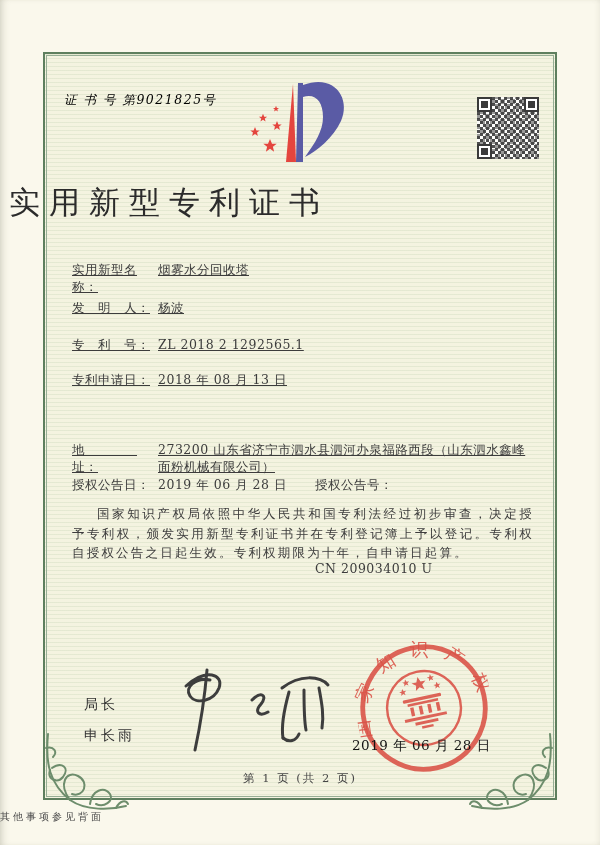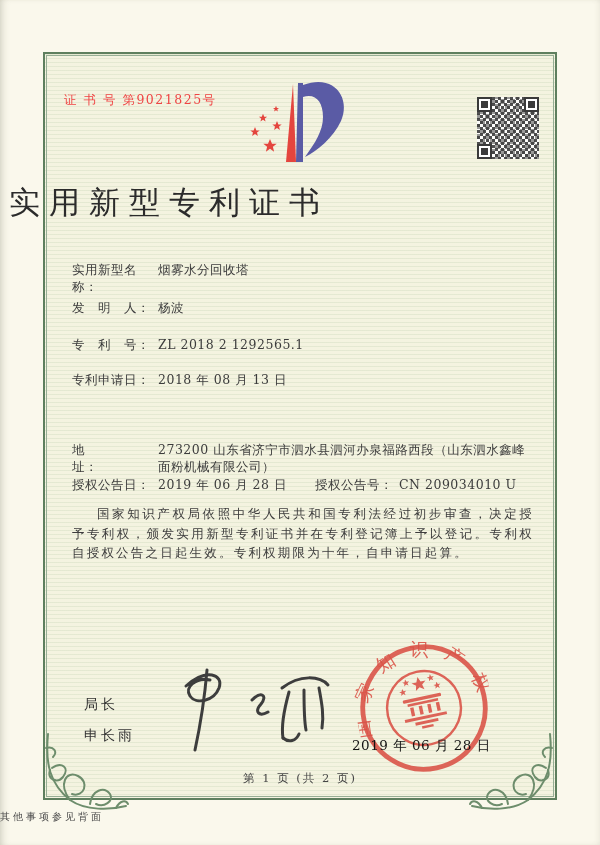--- a/index.html
+++ b/index.html
@@ -12,42 +12,42 @@
   }
   .frame {
     position:absolute; left:43px; top:52px; width:514px; height:748px;
     box-sizing:border-box;
     border:2px solid #5e7f5e;
     background:
       repeating-linear-gradient(180deg, rgba(150,180,140,0.17) 0px, rgba(150,180,140,0.17) 1px, rgba(0,0,0,0) 1px, rgba(0,0,0,0) 4px),
       #f4f3e0;
   }
   .frame-inner { position:absolute; inset:1px; border:1px solid #96ae94; }
-  .cert-number { position:absolute; left:64px; top:92px; font-size:12.5px; letter-spacing:1.5px; color:#ef4444; }
+  .cert-number { position:absolute; left:64px; top:92px; font-size:12.5px; letter-spacing:1.5px; color:#000000;font-style:italic; }
   .logo { position:absolute; left:243px; top:70px; width:122px; height:98px; }
   .qr {
     position:absolute; left:477px; top:97px; width:62px; height:62px;
     background-color:#fdfdfb;
     background-image:
       repeating-conic-gradient(rgba(60,60,60,.9) 0% 25%, rgba(0,0,0,0) 0% 50%),
       repeating-conic-gradient(rgba(0,0,0,0) 0% 25%, rgba(70,70,70,.55) 0% 50%);
     background-size: 6px 6px, 10px 10px;
     background-position: 0 0, 3px 2px;
   }
   .qr .finder { position:absolute; width:15px; height:15px; background:#fff; border:2.5px solid #3a3a3a; box-sizing:border-box; }
   .qr .finder::after { content:''; position:absolute; inset:2px; background:#3a3a3a; }
   .qr .f-tl { left:0; top:0; } .qr .f-tr { right:0; top:0; } .qr .f-bl { left:0; bottom:0; }
   .title { position:absolute; left:0; right:0; top:182px; font-size:31px; font-weight:500; letter-spacing:9px; text-indent:9px; color:#2b2b2b; }
-  .field-row { position:absolute; left:72px; width:464px; display:flex; font-size:12.5px; line-height:17px; letter-spacing:.5px; color:#3c3c3c; }
+  .field-row { position:absolute; left:72px; width:464px; display:flex; font-size:12.5px; line-height:17px; letter-spacing:.5px; color:#3c3c3c;text-decoration:underline; }
   .field-label { flex:0 0 86px; }
   .field-value { flex:1; }
   .grant-row { position:absolute; left:72px; top:477px; width:470px; display:flex; font-size:12.5px; letter-spacing:.5px; color:#3c3c3c; }
   .grant-pair { display:flex;justify-content:flex-end; }
   .grant-pair .field-label { flex:0 0 86px; }
-  .grant-pair.second { margin-left:28px; }
+  .grant-pair.second { margin-left:28px;flex-direction:column; }
   .grant-pair.second .field-label { flex:0 0 84px; }
   .body-text { position:absolute; left:72px; top:504px; width:462px; font-size:12.5px; line-height:19.5px; letter-spacing:2.2px; text-align:justify; color:#3c3c3c; }
   .body-text p { margin:0; text-indent:2em; }
   .signer { position:absolute; left:84px; top:689px; font-size:14px; line-height:31px; letter-spacing:3px; color:#333; }
   .signature-svg { position:absolute; left:160px; top:664px; width:180px; height:92px; }
   .seal { position:absolute; left:356px; top:640px; width:136px; height:136px; transform:rotate(-12deg); opacity:.92; }
   .seal-date { position:absolute; left:352px; top:737px; width:140px; font-size:13.5px; font-weight:500; letter-spacing:.5px; color:#141414; z-index:5; }
   .page-info { position:absolute; left:0; right:0; top:771px; text-align:center; font-size:11.5px; letter-spacing:2px; color:#454545; }
   .back-note { position:absolute; left:0; right:0; top:810px; font-size:10px; letter-spacing:3px; color:#4a4a4a; }
   .flourish { position:absolute; width:92px; height:84px; top:728px; }

